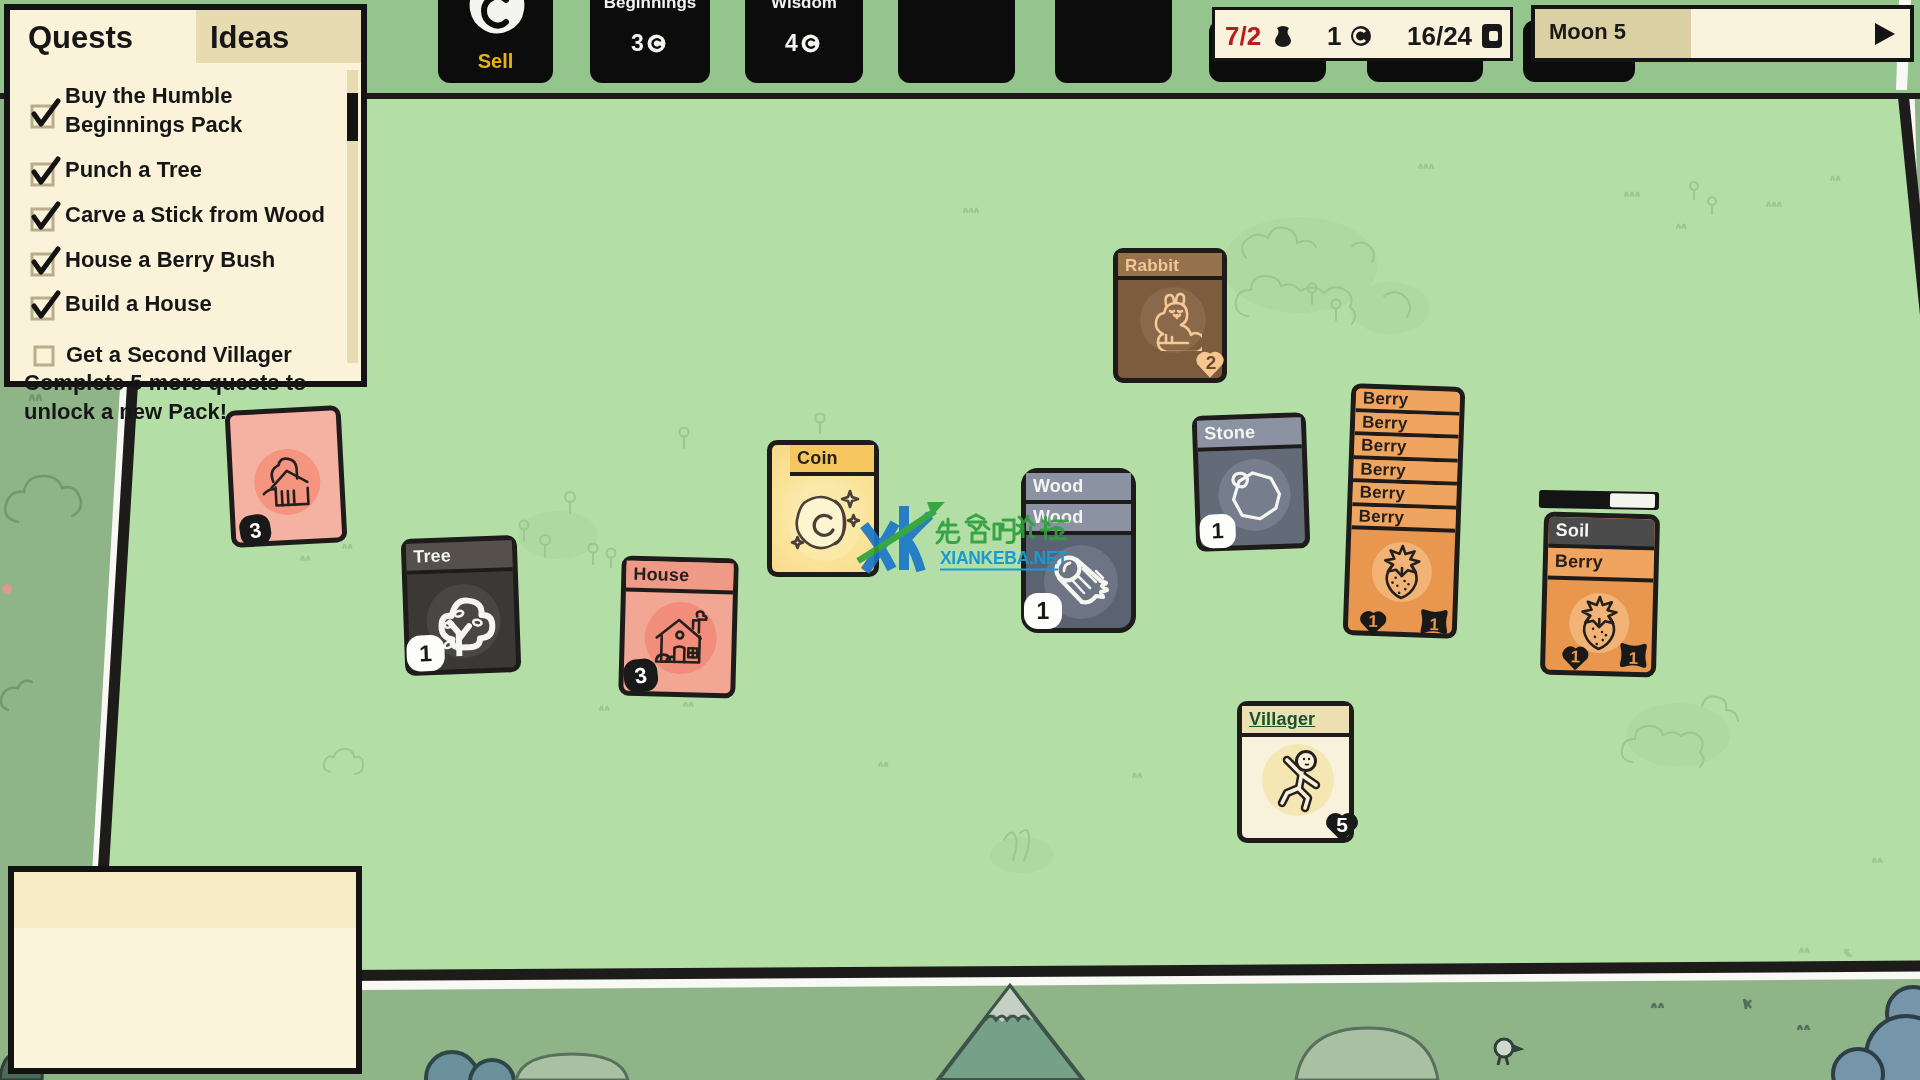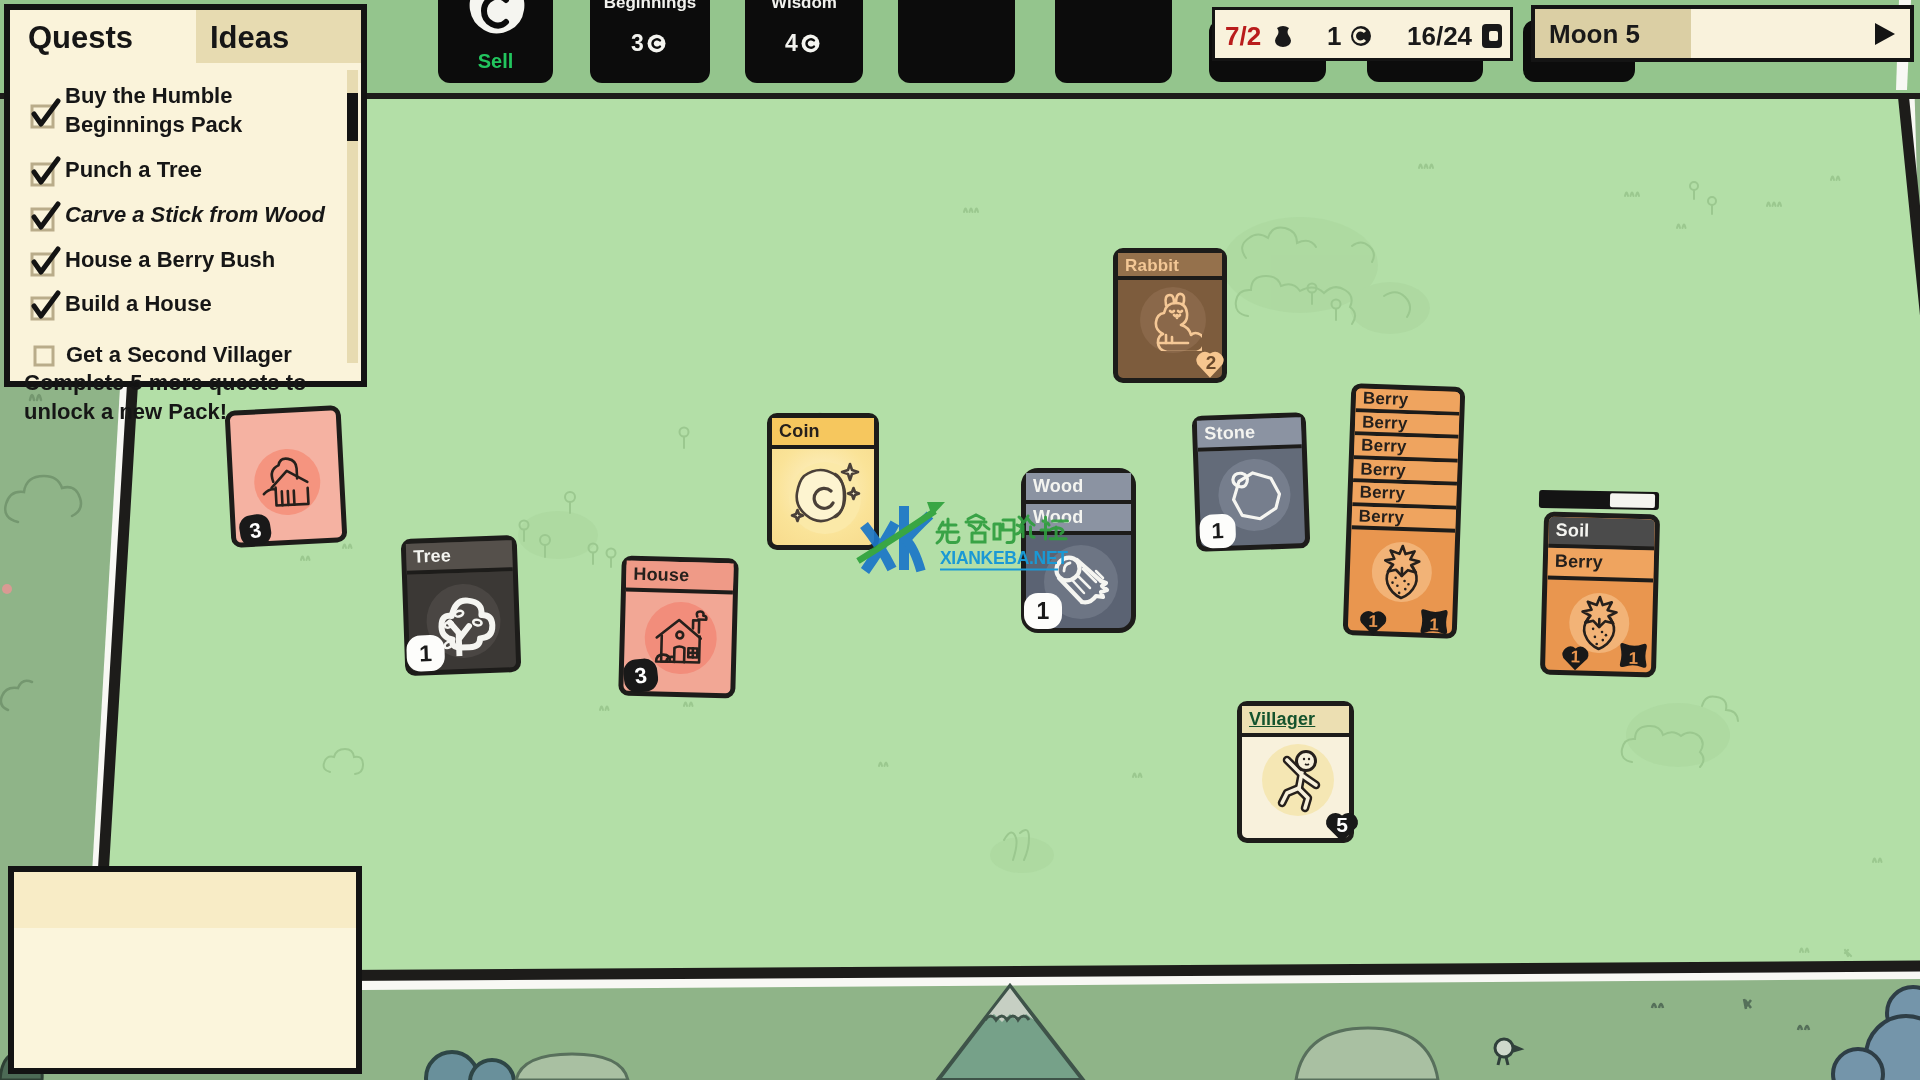--- a/index.html
+++ b/index.html
@@ -139,21 +139,21 @@
     <path d="M1798 1030 q2 -8 4 0 m3 0 q2 -8 4 0"></path>
     <path d="M1652 1008 q2 -8 4 0 m3 0 q2 -8 4 0"></path>
   </g>
 </svg>
 
 <div class="abs" style="left:438px;top:-62px;width:115px;height:145px;background:#0c0c0c;border-radius:12px;">
   <svg class="abs" style="left:24px;top:40px" width="68" height="68" viewBox="0 0 68 68">
     <path d="M34 2 q14 -2 22 8 q8 10 6 22 q-2 14 -14 20 q-14 7 -26 0 q-12 -7 -14 -20 q-2 -12 6 -22 q8 -10 20 -8z" fill="#f5f5f0"></path>
     <path d="M44 22 q-6 -6 -14 -2 q-8 4 -8 13 q0 9 8 13 q8 4 14 -2" fill="none" stroke="#0c0c0c" stroke-width="6" stroke-linecap="round"></path>
   </svg>
-  <div class="abs" style="left:0;top:112px;width:100%;text-align:center;color:#22c55e;font-weight:bold;font-size:20px;">Sell</div>
+  <div class="abs" style="left:0;top:112px;width:100%;text-align:center;color:#eab308;font-weight:bold;font-size:20px;">Sell</div>
 </div>
 
 <div class="abs" style="left:590px;top:-62px;width:120px;height:145px;background:#0c0c0c;border-radius:12px;color:#f2f2ee;">
   <div class="abs" style="left:0;top:55px;width:100%;text-align:center;font-weight:bold;font-size:17px;">Beginnings</div>
   <div class="abs" style="left:41px;top:92px;font-weight:bold;font-size:23px;">3</div>
   <svg class="abs" style="left:57px;top:96px" width="19" height="19" viewBox="0 0 19 19">
     <circle cx="9.5" cy="9.5" r="9" fill="#f5f5f0"></circle>
     <path d="M13 6.5 q-2 -2 -4.5 -1 q-3 1.2 -3 4 q0 2.8 3 4 q2.5 1 4.5 -1" fill="none" stroke="#0c0c0c" stroke-width="2.4" stroke-linecap="round"></path>
   </svg>
 </div>
@@ -189,21 +189,21 @@
   </svg>
   <div class="abs" style="left:192px;top:11px;font-weight:bold;font-size:26px;color:#191919;">16/24</div>
   <svg class="abs" style="left:266px;top:13px" width="22" height="26" viewBox="0 0 22 26">
     <rect x="1" y="1" width="20" height="24" rx="4" fill="#191919"></rect>
     <rect x="8" y="8" width="9" height="10" rx="2" fill="#f9f2dc"></rect>
   </svg>
 </div>
 
 <div class="abs" style="left:1531px;top:5px;width:383px;height:57px;background:#f9f2dc;border:4px solid #141414;box-sizing:border-box;">
   <div class="abs" style="left:0;top:0;width:156px;height:49px;background:#dbcfa4;"></div>
-  <div class="abs" style="left:14px;top:10px;font-weight:bold;font-size:26px;color:#191919;">Moon 5</div>
+  <div class="abs" style="left:14px;top:10px;font-weight:bold;font-size:22px;color:#191919;">Moon 5</div>
   <svg class="abs" style="left:336px;top:12px" width="26" height="26" viewBox="0 0 26 26">
     <path d="M4 2 L24 13 L4 24 z" fill="#141414"></path>
   </svg>
 </div>
 
 <div class="card" style="left:228px;top:408px;width:116px;height:137px;background:#f5b2a2;transform:rotate(-3deg);">
 
   <div class="circle" style="left:21px;top:36px;width:66px;height:66px;background:#f5947f;"></div>
   <svg class="abs" style="left:26px;top:44px" width="56" height="52" viewBox="0 0 56 52">
     <g fill="none" stroke="#26201c" stroke-width="2.6" stroke-linecap="round" stroke-linejoin="round">
@@ -253,21 +253,21 @@
       <rect x="40" y="40" width="9" height="9"></rect>
       <path d="M40 44.5 l9 0 m-4.5 -4.5 l0 9"></path>
       <path d="M8 54 q0 -7 7 -7 q7 0 7 7z"></path>
       <path d="M18 54 q1 -5 6 -5"></path>
     </g>
   </svg>
 
   <div class="badge" style="left:0px;top:98px;width:34px;height:33px;background:#191919;border-radius:13px;color:#fff;font-size:22px;line-height:33px;transform:rotate(-8deg);">3</div>
 </div>
 
-<div class="card" style="left:767px;top:413px;width:112px;height:137px;background:radial-gradient(circle at 50% 55%, #fdf2cc 0%, #fae398 55%, #f6d888 100%);">
+<div class="card" style="left:767px;top:440px;width:112px;height:137px;background:radial-gradient(circle at 50% 55%, #fdf2cc 0%, #fae398 55%, #f6d888 100%);padding-left:18px;">
   <div class="chead" style="background:#f6c75e;color:#26201c;height:24px;">Coin</div>
 
   <svg class="abs" style="left:10px;top:36px" width="86" height="86" viewBox="0 0 86 86">
     <circle cx="43" cy="44" r="36" fill="#fbe9a8"></circle>
     <g fill="none" stroke="#4a4038" stroke-width="2.6" stroke-linecap="round" stroke-linejoin="round">
       <path d="M22 22 q15 -11 30 -2 q11 7 11 22 q0 15 -11 21 q-15 9 -28 -2 q-11 -9 -9 -22 q2 -12 7 -17z" fill="#fdf4d0"></path>
       <path d="M53 20 q9 5 9 22 q0 17 -9 21"></path>
       <path d="M49 37 a10 10 0 1 0 2 12" stroke-width="3.2"></path>
       <path d="M66 16 l2 -6 l2 6 l6 2 l-6 2 l-2 6 l-2 -6 l-6 -2z" fill="#fdf4d0"></path>
       <path d="M70 38 l1.5 -4 l1.5 4 l4 1.5 l-4 1.5 l-1.5 4 l-1.5 -4 l-4 -1.5z" fill="#fdf4d0"></path>
@@ -490,21 +490,21 @@
     <svg class="abs" style="left:18px;top:80px" width="34" height="32" viewBox="0 0 34 32">
       <rect x="4" y="8" width="21" height="21" fill="none" stroke="#b9ac8a" stroke-width="3"></rect>
       <path d="M6 16 L13 26 L30 3" fill="none" stroke="#131313" stroke-width="5" stroke-linecap="round" stroke-linejoin="round"></path>
     </svg>
     <div class="abs" style="left:55px;top:81px;">Punch a Tree</div>
 
     <svg class="abs" style="left:18px;top:125px" width="34" height="32" viewBox="0 0 34 32">
       <rect x="4" y="8" width="21" height="21" fill="none" stroke="#b9ac8a" stroke-width="3"></rect>
       <path d="M6 16 L13 26 L30 3" fill="none" stroke="#131313" stroke-width="5" stroke-linecap="round" stroke-linejoin="round"></path>
     </svg>
-    <div class="abs" style="left:55px;top:126px;font-style:italic;">Carve a Stick from Wood</div>
+    <div class="abs" style="left:55px;top:126px;">Carve a Stick from Wood</div>
 
     <svg class="abs" style="left:18px;top:170px" width="34" height="32" viewBox="0 0 34 32">
       <rect x="4" y="8" width="21" height="21" fill="none" stroke="#b9ac8a" stroke-width="3"></rect>
       <path d="M6 16 L13 26 L30 3" fill="none" stroke="#131313" stroke-width="5" stroke-linecap="round" stroke-linejoin="round"></path>
     </svg>
     <div class="abs" style="left:55px;top:171px;">House a Berry Bush</div>
 
     <svg class="abs" style="left:18px;top:214px" width="34" height="32" viewBox="0 0 34 32">
       <rect x="4" y="8" width="21" height="21" fill="none" stroke="#b9ac8a" stroke-width="3"></rect>
       <path d="M6 16 L13 26 L30 3" fill="none" stroke="#131313" stroke-width="5" stroke-linecap="round" stroke-linejoin="round"></path>

